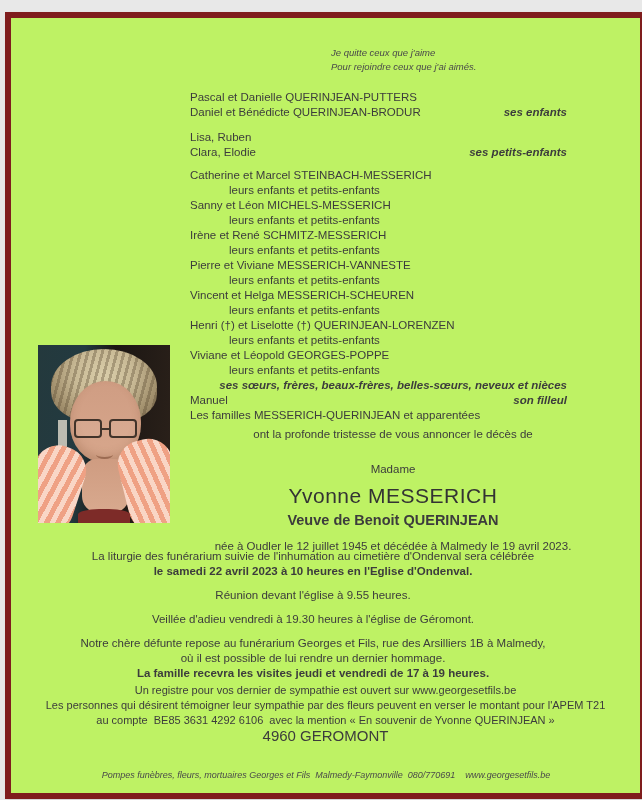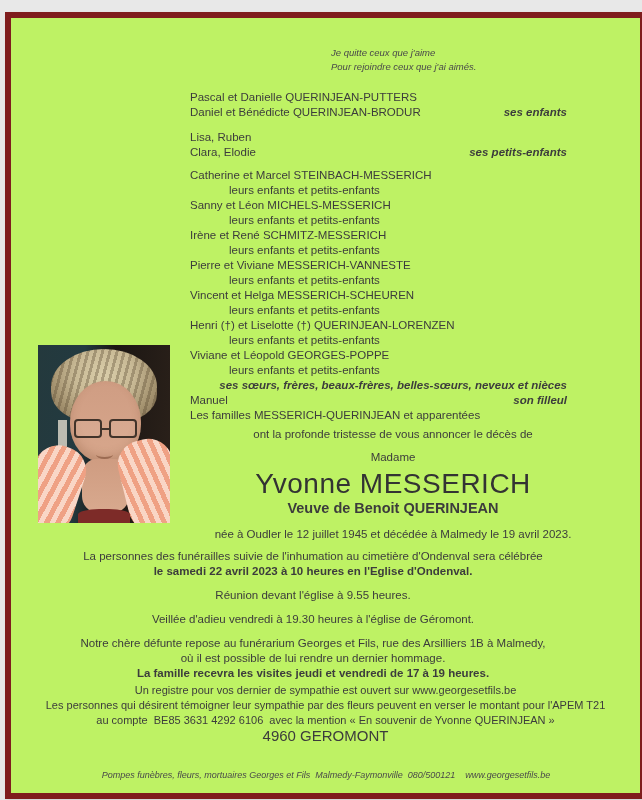--- a/index.html
+++ b/index.html
@@ -18,22 +18,22 @@
   .epigraph{left:320px;top:28px;font-style:italic;font-size:9.5px;line-height:14px;color:#4a4a4a;}
   .family{left:179px;top:72px;width:377px;font-size:11.5px;line-height:15px;}
   .row{min-height:15px;}
   .row.flex{display:flex;justify-content:space-between;align-items:baseline;}
   .sub{padding-left:39px;}
   .rlabel{font-weight:bold;font-style:italic;white-space:nowrap;}
   .rightline{text-align:right;font-weight:bold;font-style:italic;}
   .mt10{margin-top:10px;}
   .mt8{margin-top:8px;}
   .announce{left:156px;top:409px;width:452px;text-align:center;font-size:11.5px;line-height:15px;}
-  .announce .madame{margin-top:8px;}
-  .announce .name{margin-top:6px;font-size:28px;line-height:26px;letter-spacing:.5px;color:#333;}
+  .announce .madame{margin-top:20px;}
+  .announce .name{margin-top:6px;font-size:21px;line-height:26px;letter-spacing:.5px;color:#333;}
   .announce .widow{font-size:14.5px;font-weight:bold;line-height:19px;margin-top:2px;}
   .announce .dates{margin-top:9px;}
   .ceremony{left:14px;top:531px;width:576px;text-align:center;font-size:11.5px;line-height:15px;}
   .bold{font-weight:bold;}
   .mt9{margin-top:9px;}
   .condolences{left:0;top:665px;width:629px;text-align:center;font-size:11px;line-height:15px;}
   .condolences .acct{white-space:pre;}
   .condolences .city{font-size:15px;}
   .footer{left:15px;top:752px;width:600px;text-align:center;font-style:italic;font-size:9px;color:#4a4a4a;white-space:pre;}
   
@@ -143,31 +143,31 @@
 
   <div class="abs announce">
     <div>ont la profonde tristesse de vous annoncer le décès de</div>
     <div class="madame">Madame</div>
     <div class="name">Yvonne MESSERICH</div>
     <div class="widow">Veuve de Benoit QUERINJEAN</div>
     <div class="dates">née à Oudler le 12 juillet 1945 et décédée à Malmedy le 19 avril 2023.</div>
   </div>
 
   <div class="abs ceremony">
-    <div>La personnes des funérailles suivie de l'inhumation au cimetière d'Ondenval sera célébrée</div>
+    <div>La liturgie des funérarium suivie de l'inhumation au cimetière d'Ondenval sera célébrée</div>
     <div class="bold">le samedi 22 avril 2023 à 10 heures en l'Eglise d'Ondenval.</div>
     <div class="mt9">Réunion devant l'église à 9.55 heures.</div>
     <div class="mt9">Veillée d'adieu vendredi à 19.30 heures à l'église de Géromont.</div>
     <div class="mt9">Notre chère défunte repose au funérarium Georges et Fils, rue des Arsilliers 1B à Malmedy,</div>
     <div>où il est possible de lui rendre un dernier hommage.</div>
     <div class="bold">La famille recevra les visites jeudi et vendredi de 17 à 19 heures.</div>
   </div>
 
   <div class="abs condolences">
     <div>Un registre pour vos dernier de sympathie est ouvert sur www.georgesetfils.be</div>
     <div>Les personnes qui désirent témoigner leur sympathie par des fleurs peuvent en verser le montant pour l'APEM T21</div>
     <div class="acct">au compte  BE85 3631 4292 6106  avec la mention « En souvenir de Yvonne QUERINJEAN »</div>
     <div class="city">4960 GEROMONT</div>
   </div>
 
-  <div class="abs footer">Pompes funèbres, fleurs, mortuaires Georges et Fils  Malmedy-Faymonville  080/500121    www.georgesetfils.be</div>
+  <div class="abs footer">Pompes funèbres, fleurs, mortuaires Georges et Fils  Malmedy-Faymonville  080/770691    www.georgesetfils.be</div>
 
 </div>
 
 </body></html>

